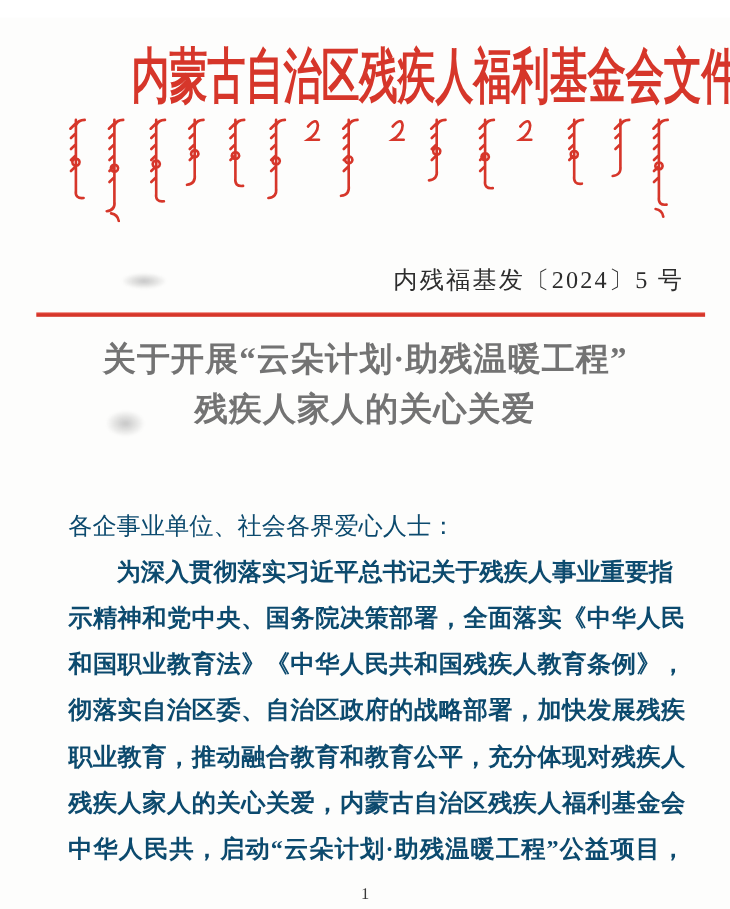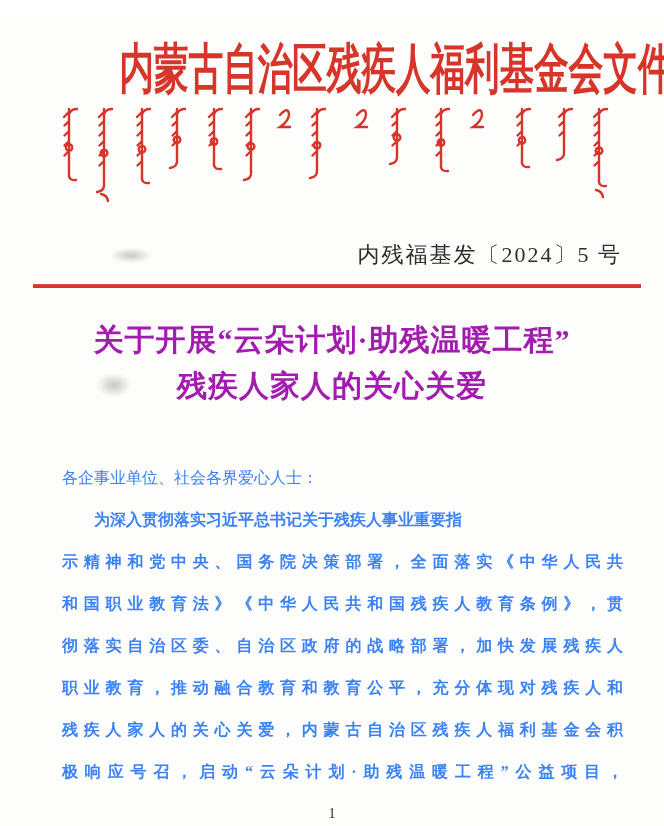--- a/index.html
+++ b/index.html
@@ -30,28 +30,28 @@
     position:absolute;top:224px;right:42px;
     font-size:22px;color:#2d2d2d;letter-spacing:2px;
     white-space:nowrap;
   }
   .red-line{
     position:absolute;top:268px;left:33px;
     width:608px;height:4px;
     background:linear-gradient(to bottom,#e8554a,var(--red) 40%,var(--red));
   }
   .doc-title{
-    position:absolute;top:301px;left:0;width:664px;
+    position:absolute;top:288px;left:0;width:664px;
     text-align:center;
     font-size:30px;font-weight:700;line-height:46px;
-    letter-spacing:1px;color:#a21caf;
+    letter-spacing:1px;color:#737373;
   }
   .body-block{
     position:absolute;top:441px;left:62px;width:561px;
-    font-size:16px;line-height:42px;color:#3b82f6;
+    font-size:22px;line-height:42px;color:#0c4a6e;
   }
   .salutation{height:42px;text-align:left;white-space:nowrap;}
   .body-line{
     height:42px;overflow:hidden;
     text-align:justify;text-align-last:justify;font-weight:bold;
   }
   .body-line.first{
     text-align-last:left;
     text-indent:2em;
     white-space:nowrap;
@@ -107,18 +107,18 @@
   </div>
 
   <div class="body-block">
     <div class="salutation">各企事业单位、社会各界爱心人士：</div>
     <div class="body-line first">为深入贯彻落实习近平总书记关于残疾人事业重要指</div>
     <div class="body-line">示精神和党中央、国务院决策部署，全面落实《中华人民共</div>
     <div class="body-line">和国职业教育法》《中华人民共和国残疾人教育条例》，贯</div>
     <div class="body-line">彻落实自治区委、自治区政府的战略部署，加快发展残疾人</div>
     <div class="body-line">职业教育，推动融合教育和教育公平，充分体现对残疾人和</div>
     <div class="body-line">残疾人家人的关心关爱，内蒙古自治区残疾人福利基金会积</div>
-    <div class="body-line">极响应号召，启动“云朵计划·助残温暖工程”公益项目，</div>
+    <div class="body-line">中华人民共，启动“云朵计划·助残温暖工程”公益项目，</div>
   </div>
 
   <div class="page-number">1</div>
 
 </div>
 
 </body></html>

